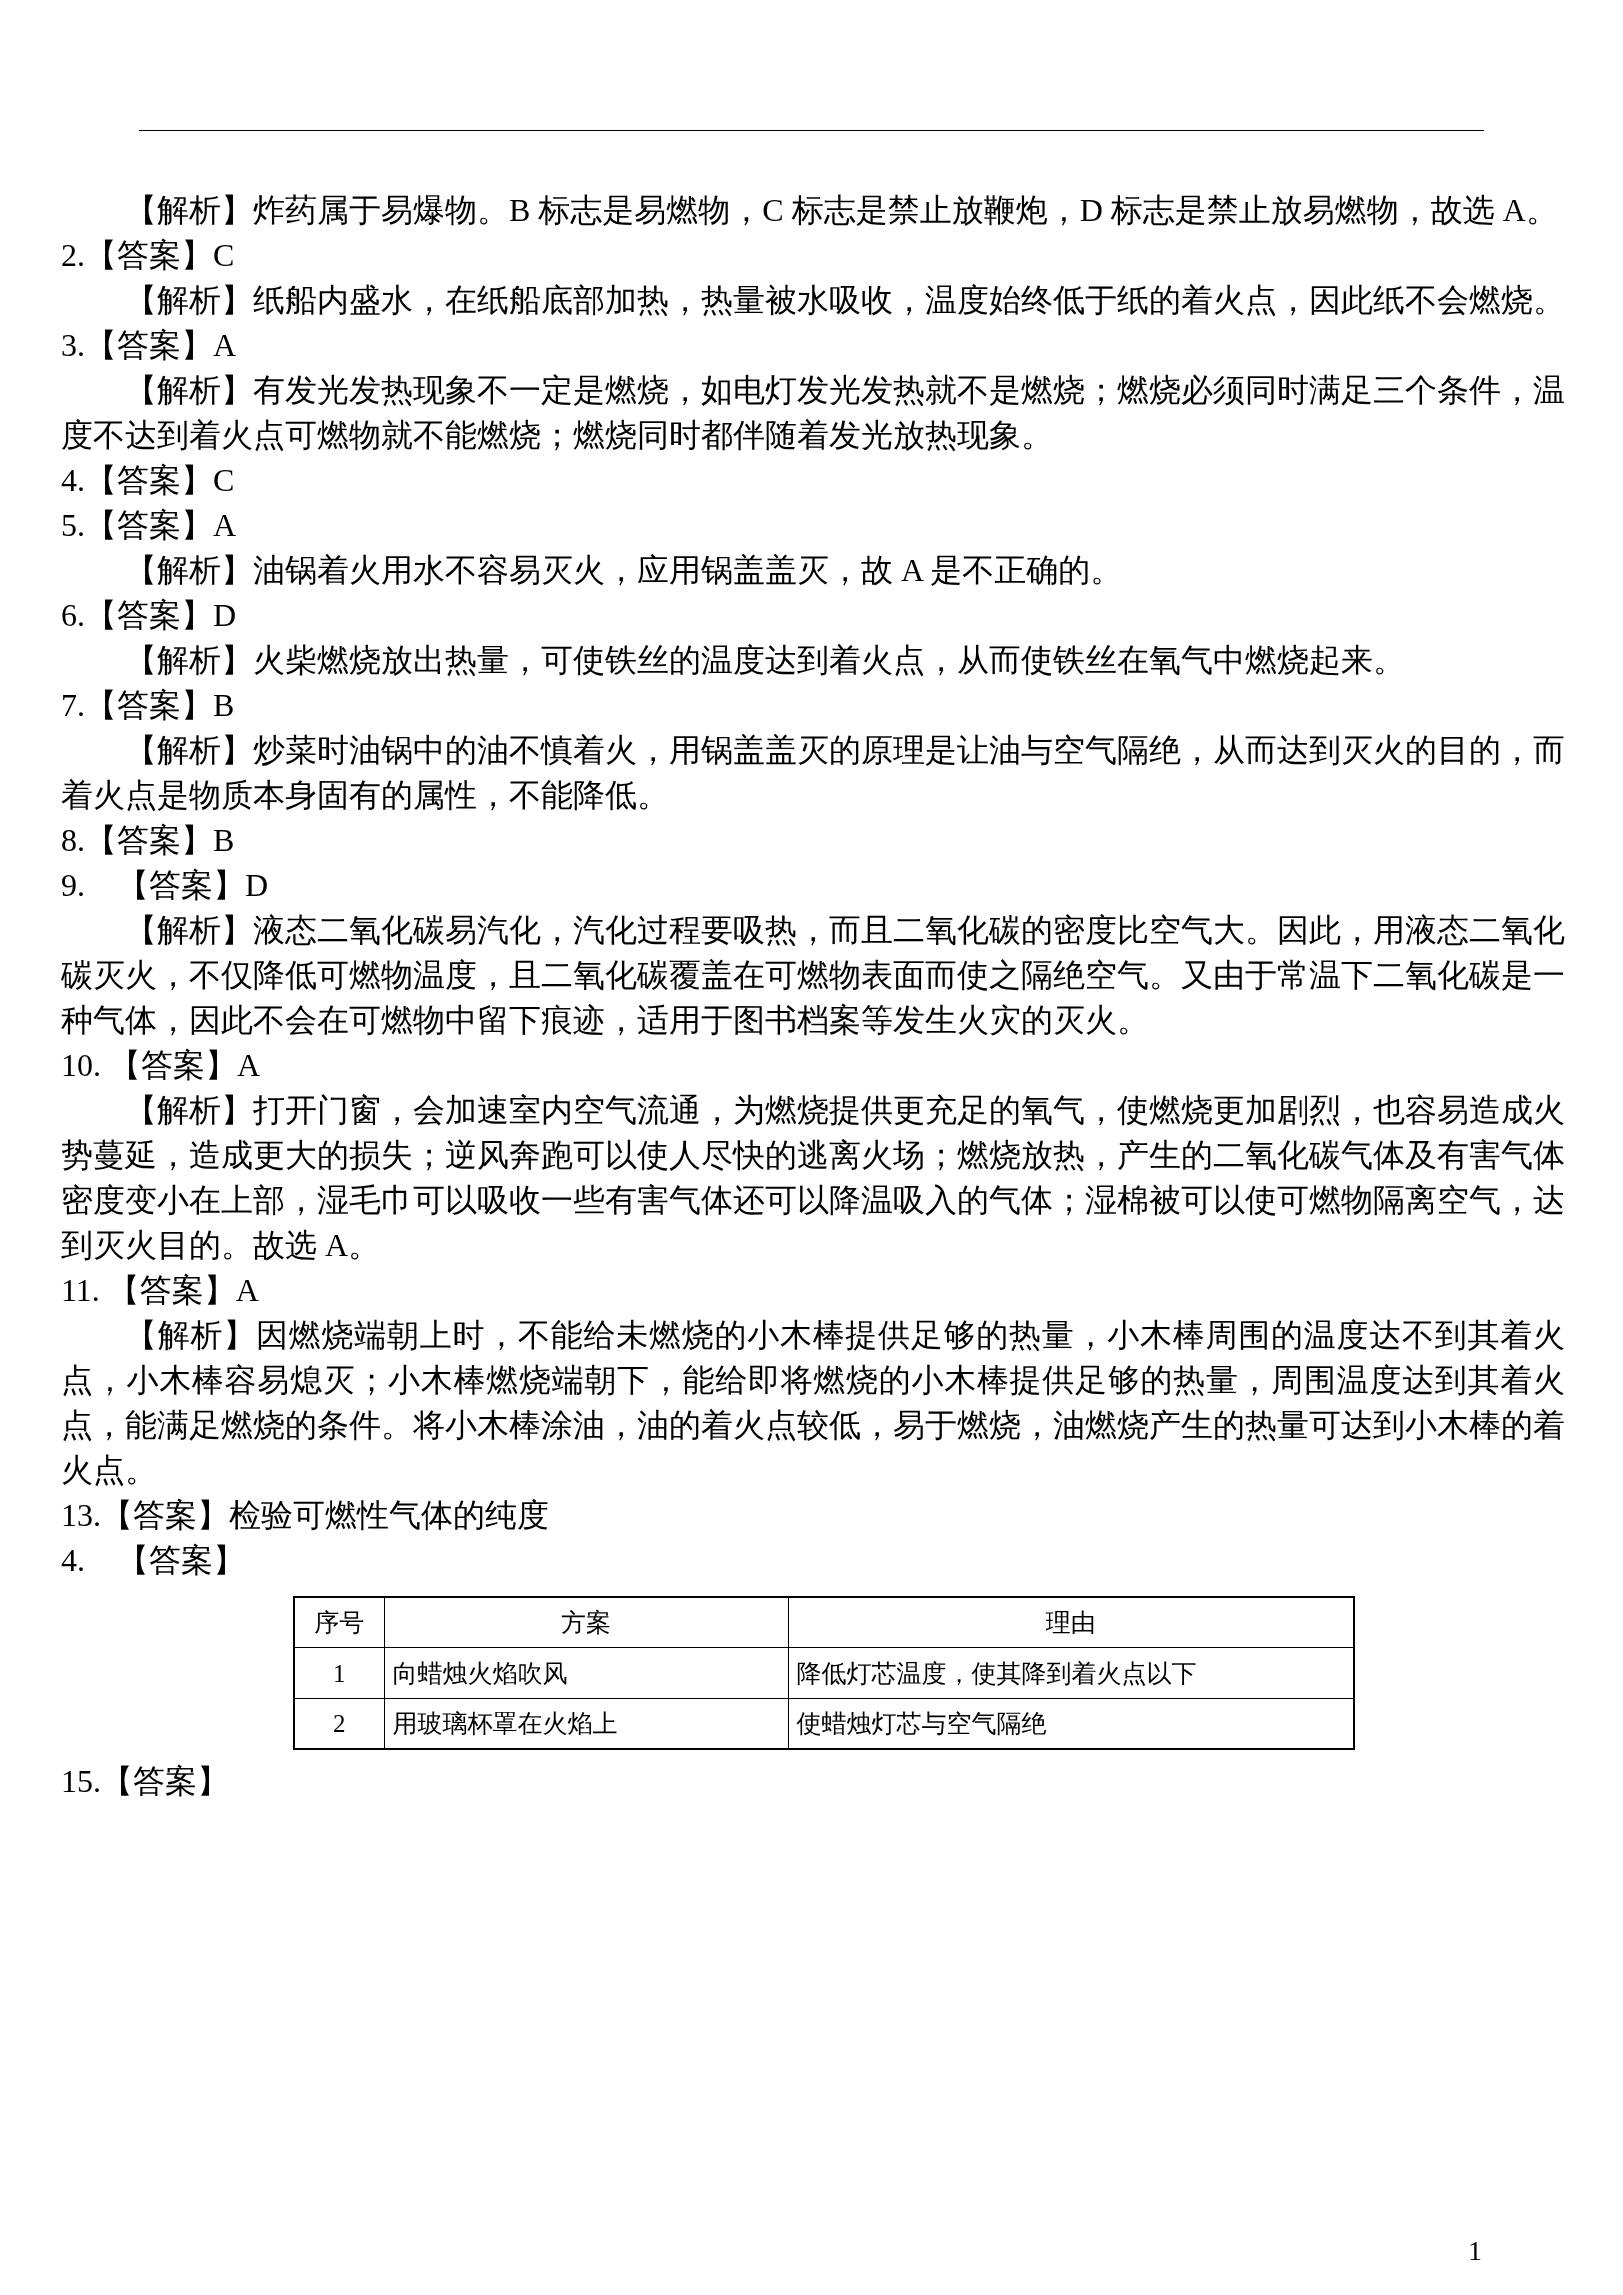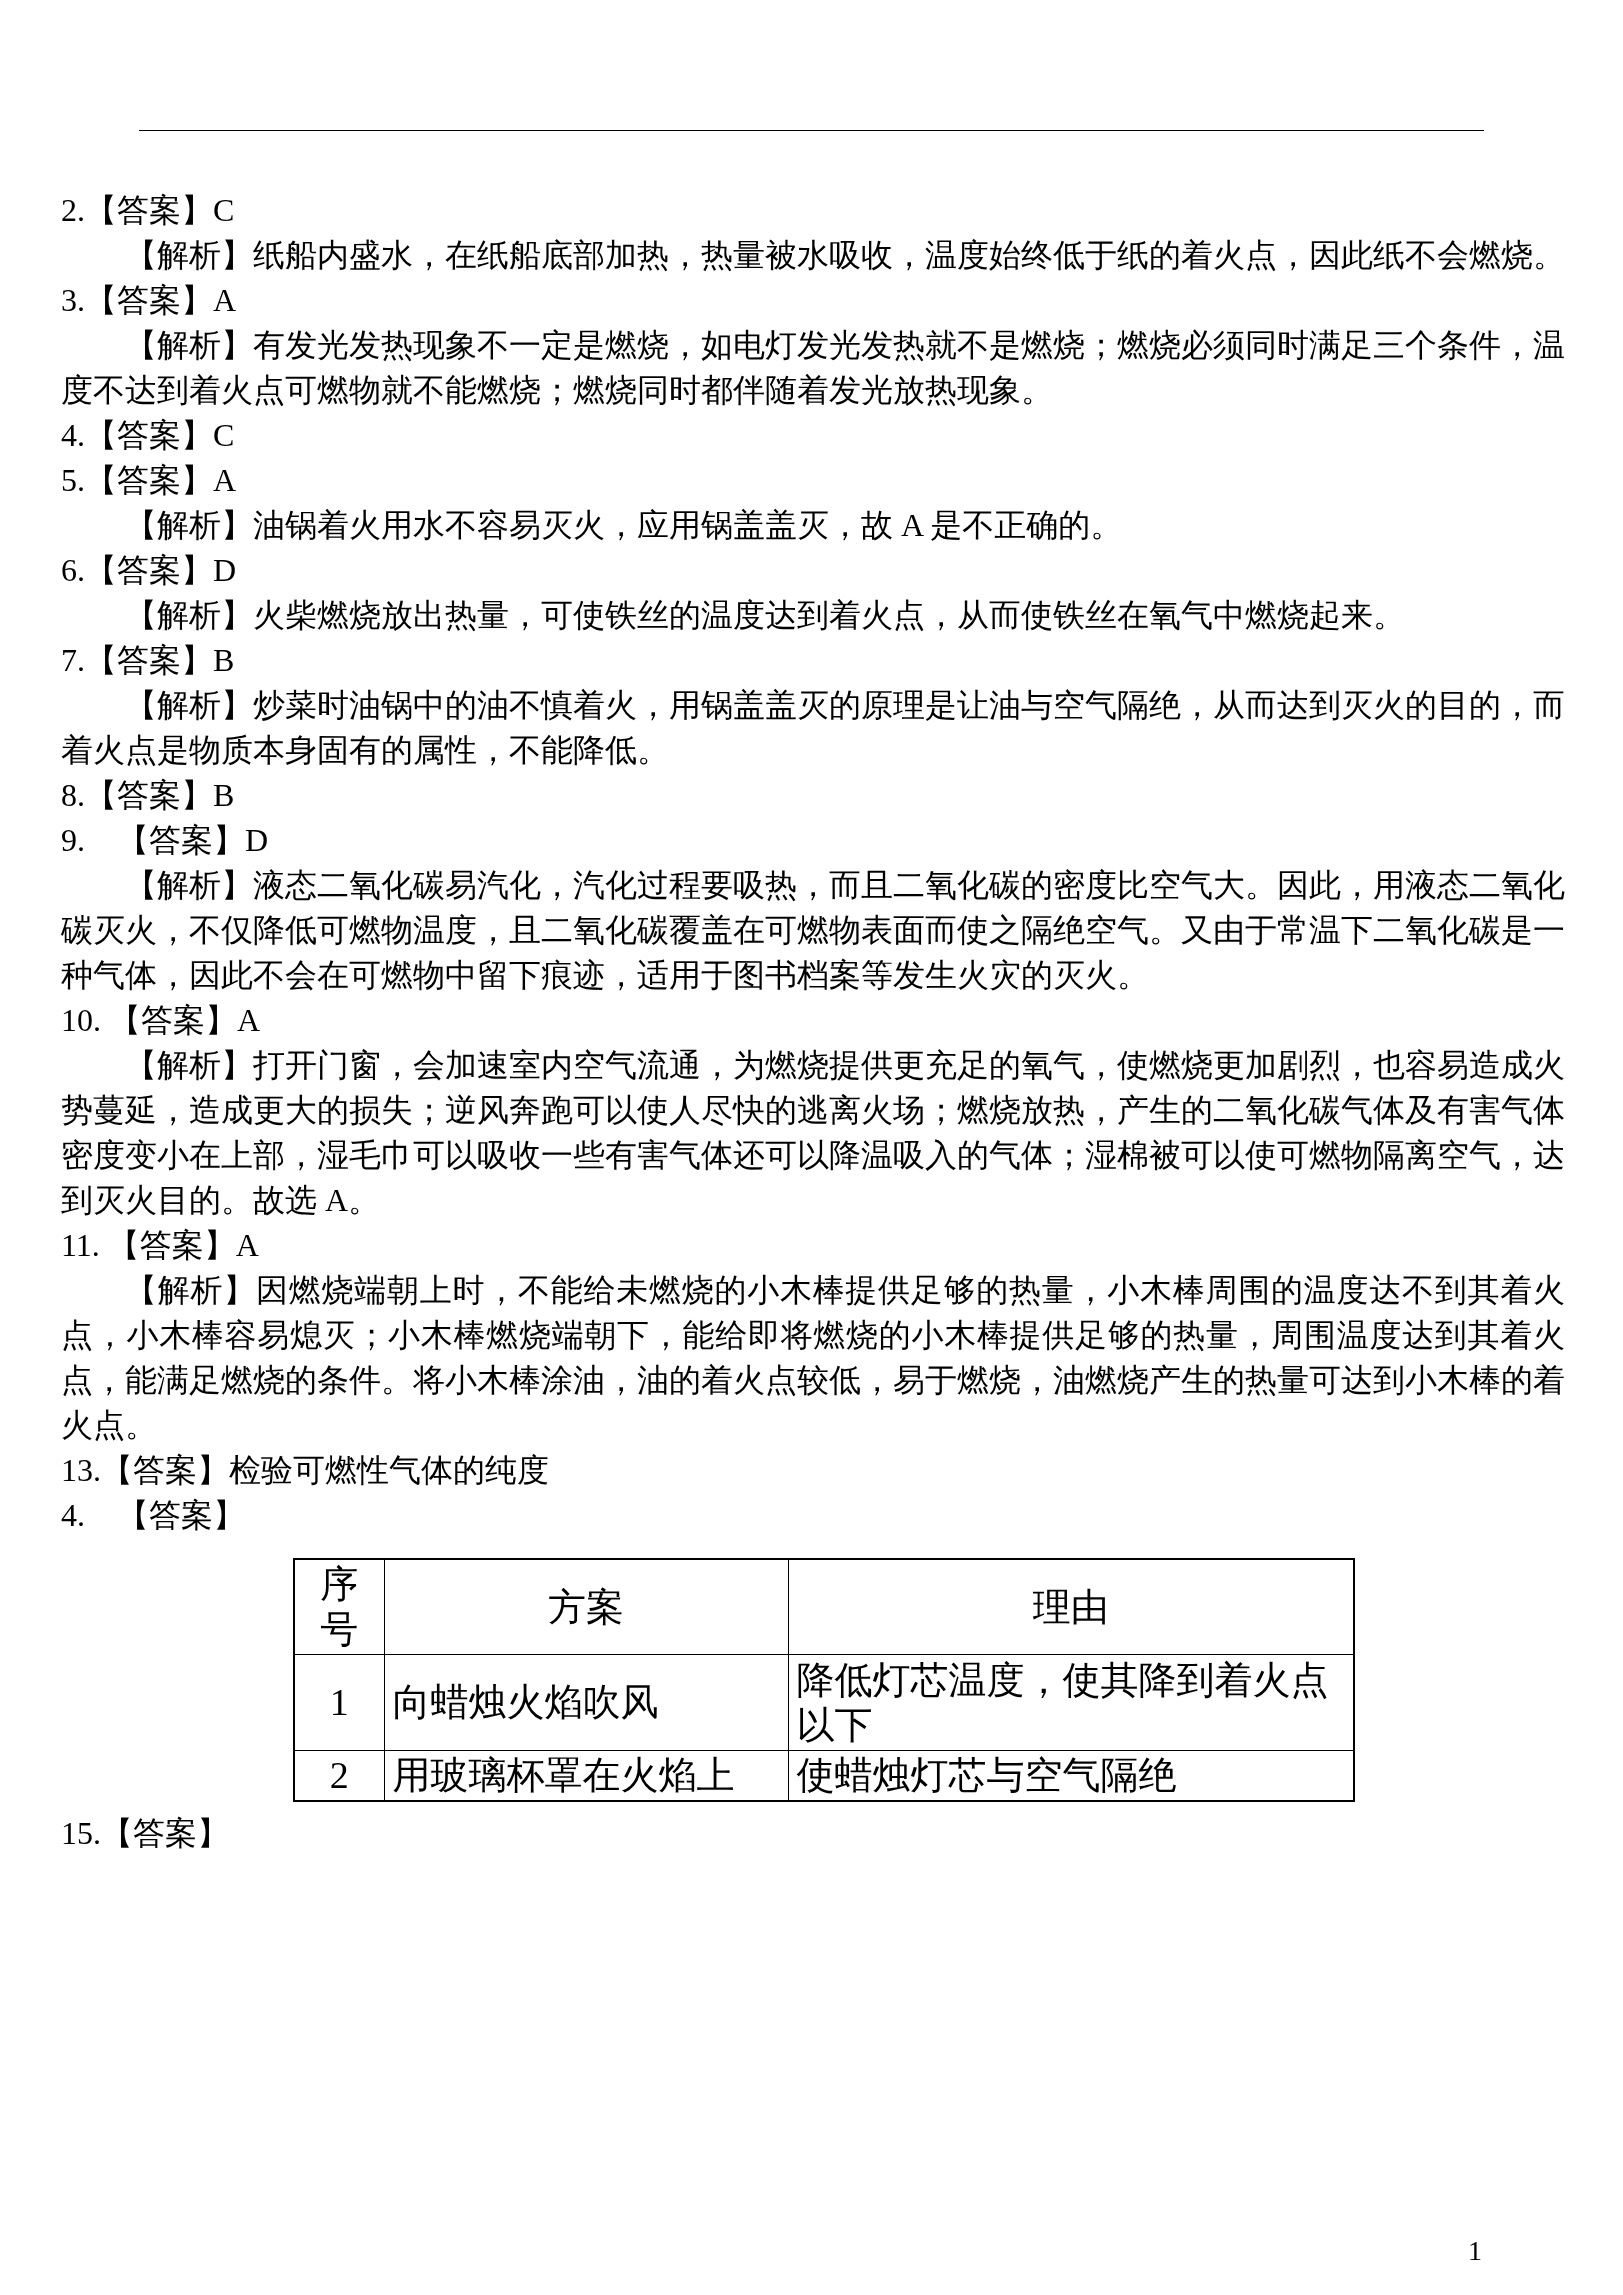--- a/index.html
+++ b/index.html
@@ -29,23 +29,23 @@
     text-align: justify;
   }
   .content p {
     white-space: pre-wrap;
     word-break: break-word;
   }
   .para { text-indent: 2em; }
   .item { text-indent: 0; }
   table.answer-table {
     border-collapse: collapse;
-    margin: 20px 0 9px 232px;
+    margin: 13px 0 9px 232px;
     border: 2.8px solid #000000;
-    font-size: 38px;
+    font-size: 25px;
     line-height: 45px;
     table-layout: fixed;
   }
   table.answer-table th,
   table.answer-table td {
     border: 1.7px solid #000000;
     padding: 2.2px 7.9px;
     font-weight: normal;
     vertical-align: middle;
     overflow: hidden;
@@ -63,20 +63,21 @@
     right: 141px;
     font-size: 28px;
   }
 </style>
 </head>
 <body>
 
 <div class="header-rule"></div>
 
 <main class="content">
+  <p class="para">【解析】炸药属于易爆物。B 标志是易燃物，C 标志是禁止放鞭炮，D 标志是禁止放易燃物，故选 A。</p>
   <p class="item">2.【答案】C</p>
   <p class="para">【解析】纸船内盛水，在纸船底部加热，热量被水吸收，温度始终低于纸的着火点，因此纸不会燃烧。</p>
   <p class="item">3.【答案】A</p>
   <p class="para">【解析】有发光发热现象不一定是燃烧，如电灯发光发热就不是燃烧；燃烧必须同时满足三个条件，温度不达到着火点可燃物就不能燃烧；燃烧同时都伴随着发光放热现象。</p>
   <p class="item">4.【答案】C</p>
   <p class="item">5.【答案】A</p>
   <p class="para">【解析】油锅着火用水不容易灭火，应用锅盖盖灭，故 A 是不正确的。</p>
   <p class="item">6.【答案】D</p>
   <p class="para">【解析】火柴燃烧放出热量，可使铁丝的温度达到着火点，从而使铁丝在氧气中燃烧起来。</p>
   <p class="item">7.【答案】B</p>

